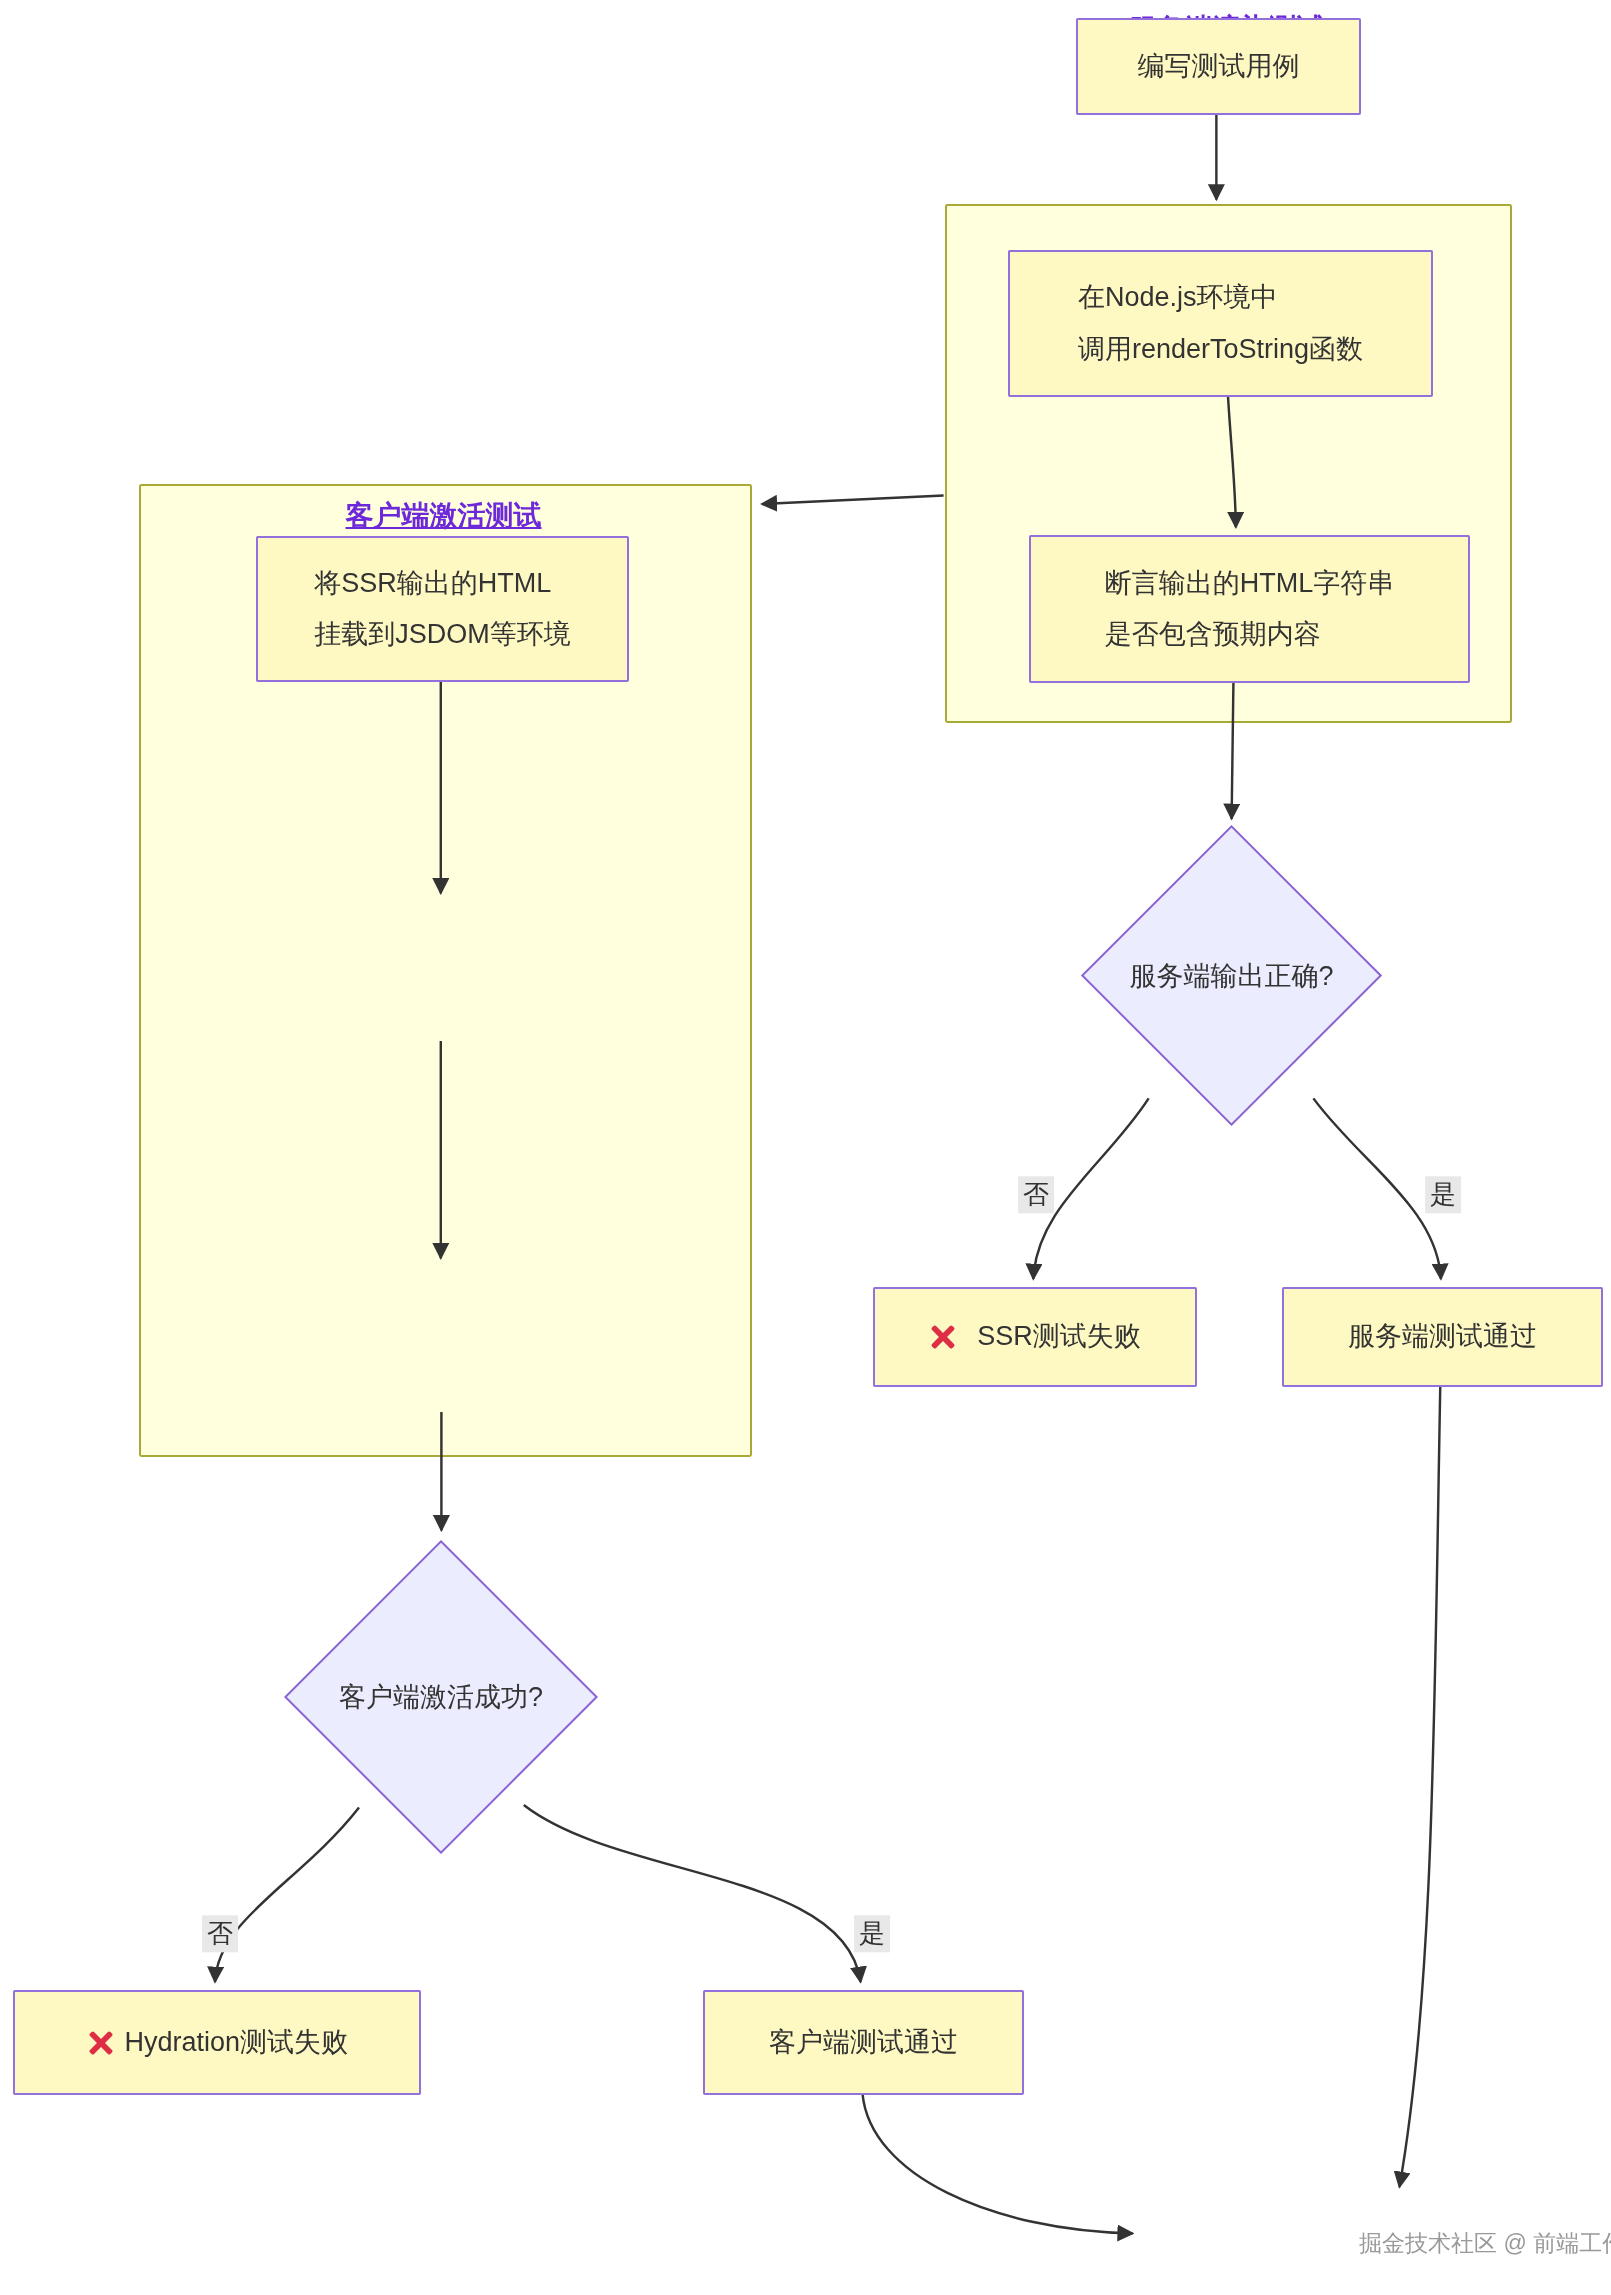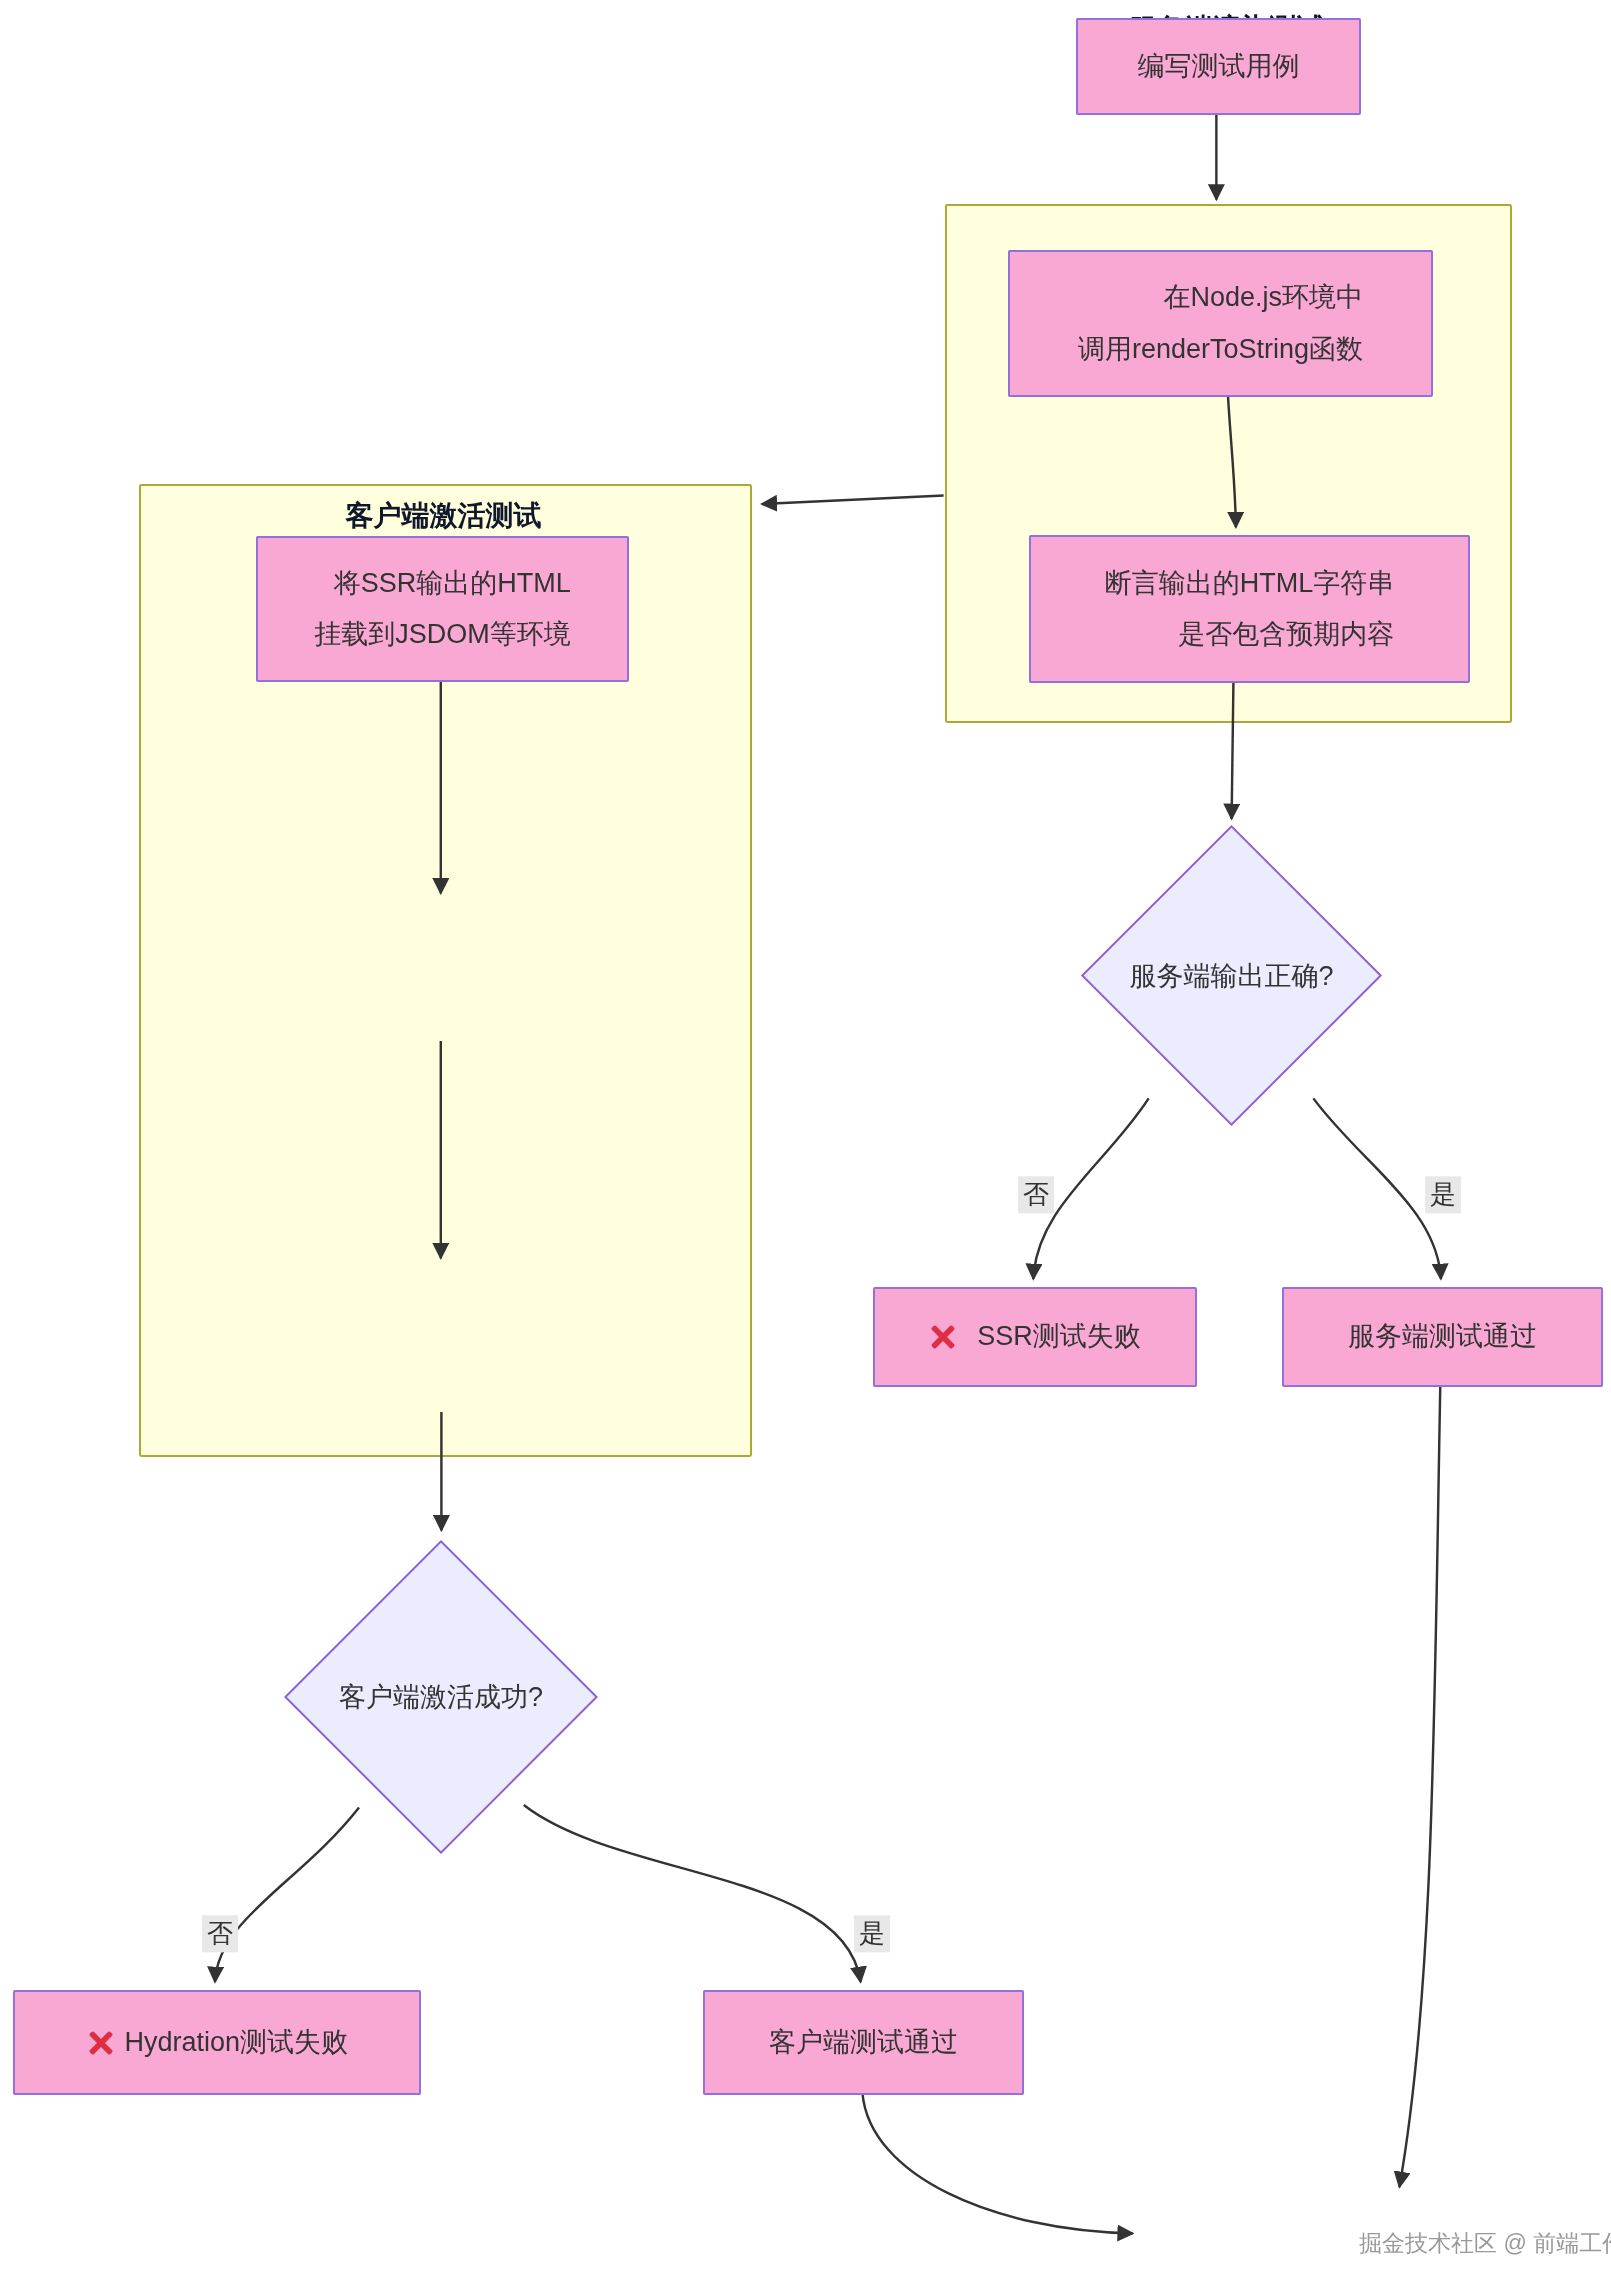--- a/index.html
+++ b/index.html
@@ -17,37 +17,38 @@
     border:2.4px solid #A8AA35;
     border-radius:2.4px;
     z-index:1;
   }
   .subgraph-title{
     position:absolute;
     top:9.8px;left:0;right:0;
     text-align:center;
     font-size:28px;
     font-weight:600;
-    color:#0f172a;
+    color:#6d28d9;
     z-index:2;
+    text-decoration:underline;
   }
   .edges{
     position:absolute;inset:0;
     z-index:2;
   }
   .node{
     position:absolute;
-    background:#f9a8d4;
+    background:#fef9c3;
     border:2.4px solid #9370DB;
     border-radius:1.8px;
     display:flex;
     align-items:center;
     justify-content:center;
     gap:9.8px;
-    text-align:right;
+    text-align:left;
     font-size:27px;
     line-height:1.9;
     white-space:pre-line;
     color:#333333;
     z-index:3;
   }
   .diamond{
     position:absolute;
     z-index:3;
   }

